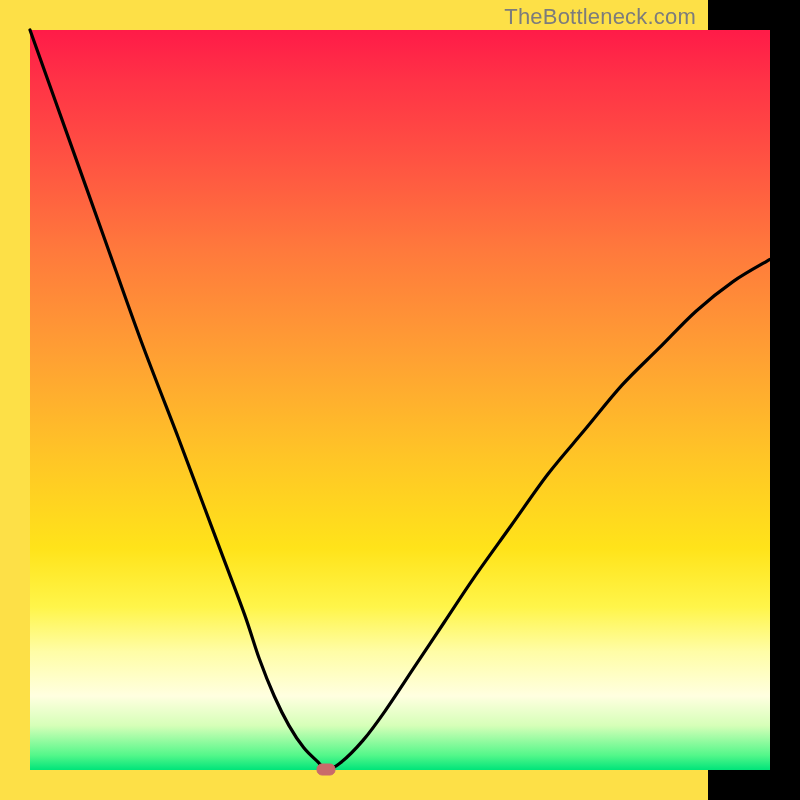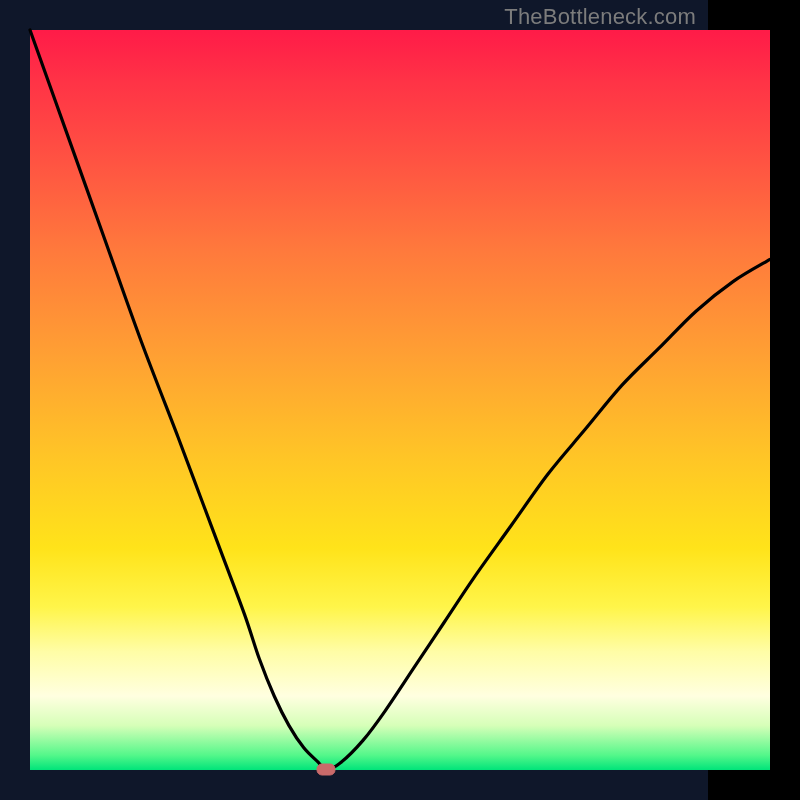--- a/index.html
+++ b/index.html
@@ -8,21 +8,21 @@
     width: 800px;
     height: 800px;
     overflow: hidden;
     background: #000;
     font-family: Arial, Helvetica, sans-serif;
   }
   .frame {
     position: relative;
     width: 708px;
     height: 800px;
-    background: #0f172a;
+    background: #fde047;
   }
   .watermark {
     position: absolute;
     top: 4px;
     right: 12px;
     color: #7c7c7c;
     font-size: 22px;
     font-weight: 500;
     letter-spacing: 0.2px;
     z-index: 5;

